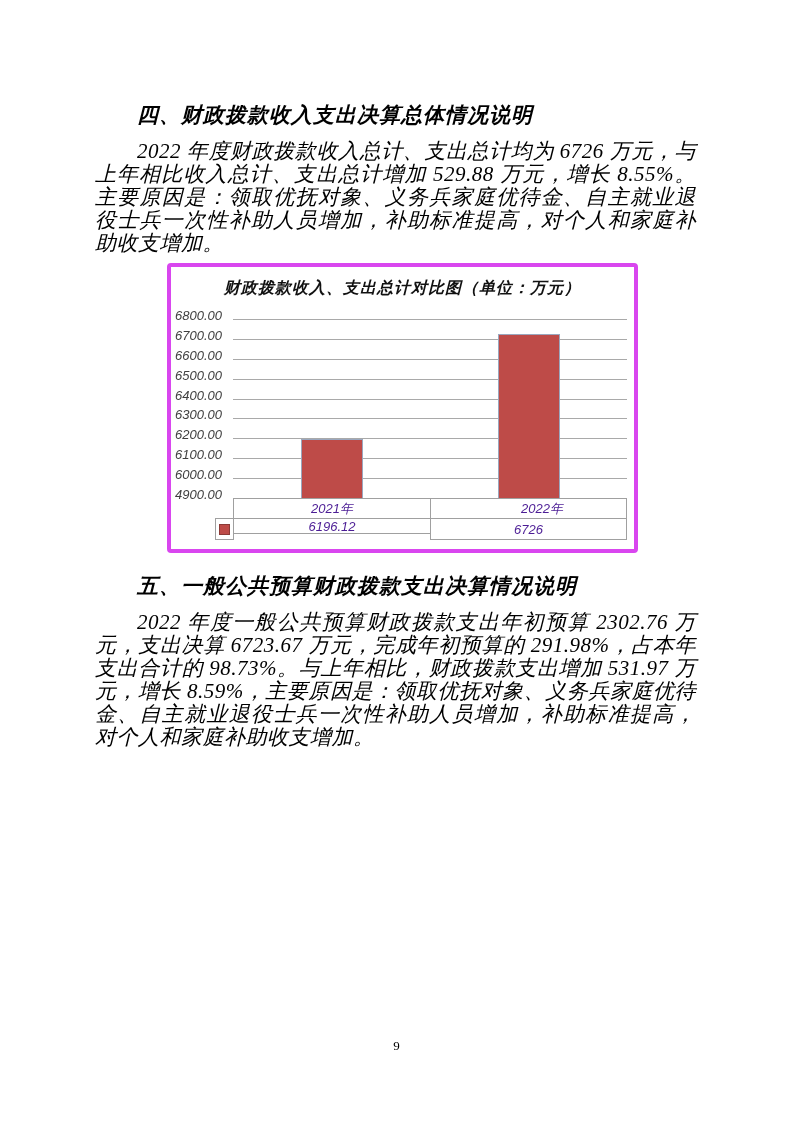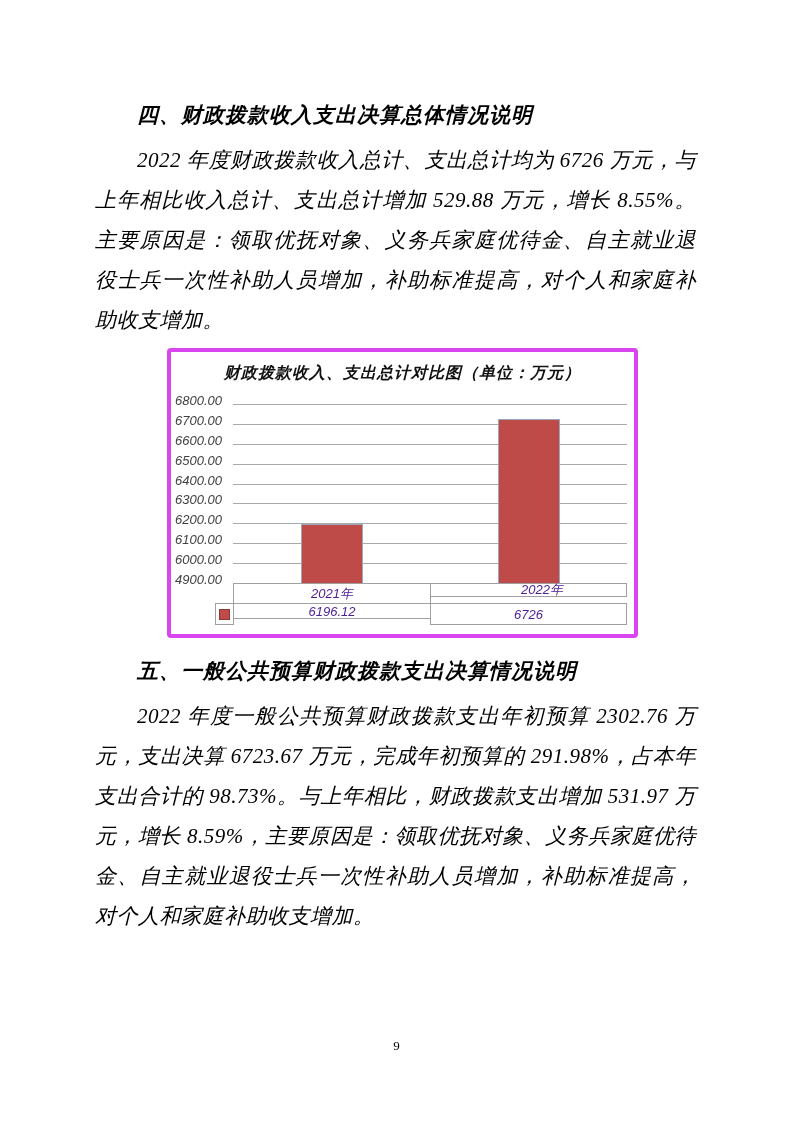--- a/index.html
+++ b/index.html
@@ -22,21 +22,21 @@
     font-weight:bold;
     font-size:21px;
     line-height:30px;
     text-indent:2em;
     letter-spacing:1px;
   }
   .sec-heading.second{margin-top:18px;}
   .body-para{
     margin-top:10px;
     font-size:21px;
-    line-height:40px;
+    line-height:23px;
     text-align:justify;
     text-indent:2em;
     letter-spacing:0.5px;
   }
   
   .chart{
     position:relative;
     margin-top:8px;
     margin-left:72px;
     width:463px;height:282px;
@@ -93,21 +93,21 @@
     color:#4c1d95;
   }
   .dcell{
     position:absolute;
     box-sizing:border-box;
     border:1px solid #a0a0a0;
     background:#ffffff;
     display:flex;align-items:center;justify-content:center;
   }
   .cat1{left:18px;top:0;width:198px;height:21px;}
-  .cat2{left:215px;top:0;width:197px;height:14px;padding-left:27px;}
+  .cat2{left:215px;top:0;width:197px;height:21px;padding-left:27px;}
   .leg {left:0;top:20px;width:19px;height:22px;}
   .val1{left:18px;top:20px;width:198px;height:16px;}
   .val2{left:215px;top:20px;width:197px;height:22px;}
   .legend-key{
     display:block;
     width:9px;height:9px;
     border:1px solid #8c3a37;
   }
   .page-number{
     position:absolute;

